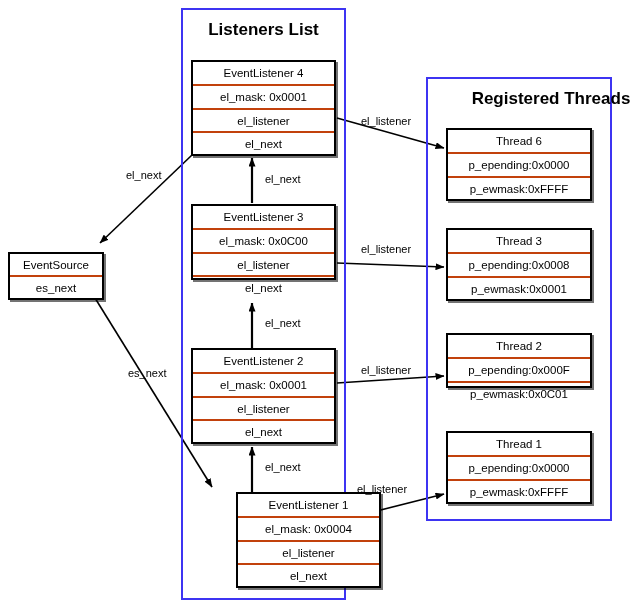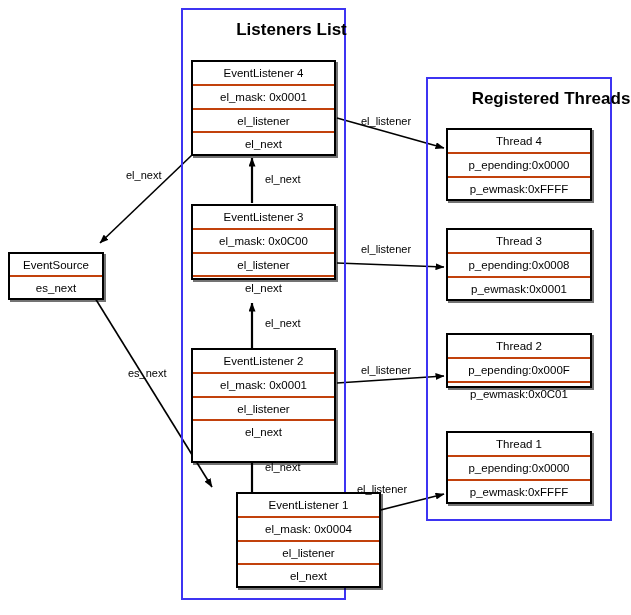--- a/index.html
+++ b/index.html
@@ -96,21 +96,21 @@
     <line x1="337" y1="118" x2="444" y2="148" stroke="#000000" stroke-width="1.6" marker-end="url(#arrowhead)"></line>
 
     <line x1="337" y1="263" x2="444" y2="267" stroke="#000000" stroke-width="1.6" marker-end="url(#arrowhead)"></line>
 
     <line x1="337" y1="383" x2="444" y2="376" stroke="#000000" stroke-width="1.6" marker-end="url(#arrowhead)"></line>
 
     <line x1="337" y1="521" x2="444" y2="494" stroke="#000000" stroke-width="1.6" marker-end="url(#arrowhead)"></line>
   </svg>
 
   <div class="group" style="left:181px; top:8px; width:165px; height:592px;"></div>
-  <div class="group-title" style="left:181px; top:20px; width:165px;padding-left:28px;">Listeners List</div>
+  <div class="group-title" style="left:181px; top:20px; width:165px;">Listeners List</div>
 
   <div class="group" style="left:426px; top:77px; width:186px; height:444px;"></div>
   <div class="group-title" style="left:426px; top:89px; width:186px;margin-left:32px;">Registered Threads</div>
 
   <div class="struct" style="left:8px; top:252px; width:96px; height:48px;">
     <div class="row" style="height:23px;">EventSource</div>
     <div class="row" style="height:21px;">es_next</div>
   </div>
 
   <div class="struct" style="left:191px; top:60px; width:145px; height:96px;">
@@ -120,36 +120,36 @@
     <div class="row" style="height:21px;">el_next</div>
   </div>
 
   <div class="struct" style="left:191px; top:204px; width:145px; height:76px;">
     <div class="row" style="height:24px;">EventListener 3</div>
     <div class="row" style="height:24px;">el_mask: 0x0C00</div>
     <div class="row" style="height:23px;">el_listener</div>
     <div class="row" style="height:21px;">el_next</div>
   </div>
 
-  <div class="struct" style="left:191px; top:348px; width:145px; height:115px;">
+  <div class="struct" style="left:191px; top:348px; width:145px; height:96px;">
     <div class="row" style="height:24px;">EventListener 2</div>
     <div class="row" style="height:24px;">el_mask: 0x0001</div>
     <div class="row" style="height:23px;">el_listener</div>
     <div class="row" style="height:21px;">el_next</div>
   </div>
 
   <div class="struct" style="left:191px; top:492px; width:145px; height:96px;margin-left:45px;">
     <div class="row" style="height:24px;">EventListener 1</div>
     <div class="row" style="height:24px;">el_mask: 0x0004</div>
     <div class="row" style="height:23px;">el_listener</div>
     <div class="row" style="height:21px;">el_next</div>
   </div>
 
   <div class="struct" style="left:446px; top:128px; width:146px; height:73px;">
-    <div class="row" style="height:24px;">Thread 4</div>
+    <div class="row" style="height:24px;">Thread 6</div>
     <div class="row" style="height:24px;">p_epending:0x0000</div>
     <div class="row" style="height:21px;">p_ewmask:0xFFFF</div>
   </div>
 
   <div class="struct" style="left:446px; top:228px; width:146px; height:73px;">
     <div class="row" style="height:24px;">Thread 3</div>
     <div class="row" style="height:24px;">p_epending:0x0008</div>
     <div class="row" style="height:21px;">p_ewmask:0x0001</div>
   </div>
 

